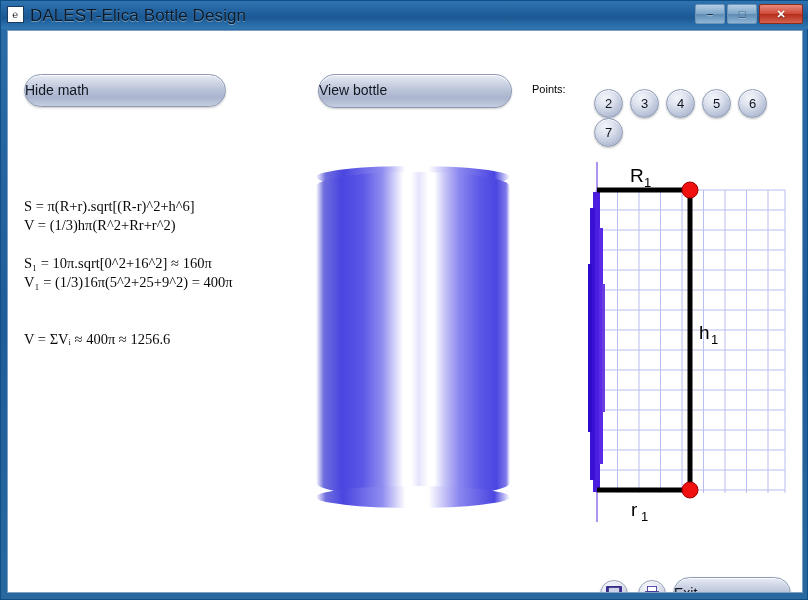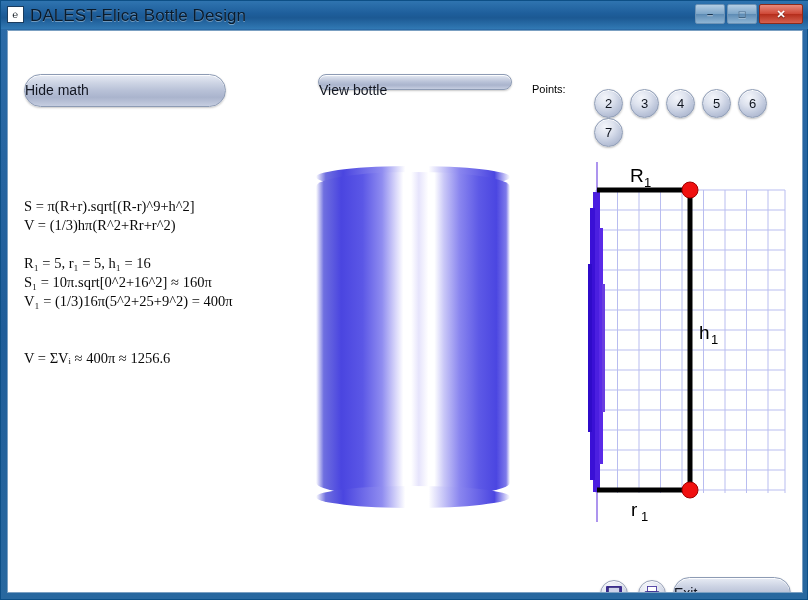--- a/index.html
+++ b/index.html
@@ -110,21 +110,21 @@
     box-shadow: inset 0 1px 0 rgba(255,255,255,0.85), 0 1px 2px rgba(0,0,0,0.22);
     color: #131722;
     font-size: 14px;
     text-align: left;
     cursor: default;
     user-select: none;
   }
   .pill span { display: block; }
 
   #btn-hide-math { left: 16px; top: 43px; width: 202px; height: 33px; line-height: 31px; }
-  #btn-view-bottle { left: 310px; top: 43px; width: 194px; height: 16px; line-height: 31px; }
+  #btn-view-bottle { left: 310px; top: 43px; width: 194px; height: 34px; line-height: 31px; }
   #btn-exit { left: 665px; top: 546px; width: 118px; height: 33px; line-height: 31px; }
 
   
   #points-label {
     position: absolute;
     left: 524px; top: 52px;
     font-size: 11px;
     color: #000000;
     white-space: nowrap;
   }
@@ -268,24 +268,23 @@
       <span>View bottle</span>
     </div>
 
     <div id="points-label">Points:</div>
 
     <div id="points-row">
       <div class="point-btn">2</div><div class="point-btn">3</div><div class="point-btn">4</div><div class="point-btn">5</div><div class="point-btn">6</div><div class="point-btn">7</div>
     </div>
 
     <div id="math-panel">
-      <div class="mline">S = π(R+r).sqrt[(R-r)^9+h^2]</div>
+      <div class="mline">S = π(R+r).sqrt[(R-r)^2+h^6]</div>
       <div class="mline">V = (1/3)hπ(R^2+Rr+r^2)</div>
       <div class="gap"></div>
-      <div class="mline">R₁ = 5,  r₁ = 5,  h₁ = 16</div>
       <div class="mline">S₁ = 10π.sqrt[0^2+16^2] ≈ 160π</div>
       <div class="mline">V₁ = (1/3)16π(5^2+25+9^2) = 400π</div>
       <div class="gap"></div>
       <div class="gap"></div>
       <div class="mline">V = ΣVᵢ ≈ 400π ≈ 1256.6</div>
     </div>
 
     <div id="bottle-view">
       <div id="cyl-top"></div>
       <div id="cyl-body"></div>

